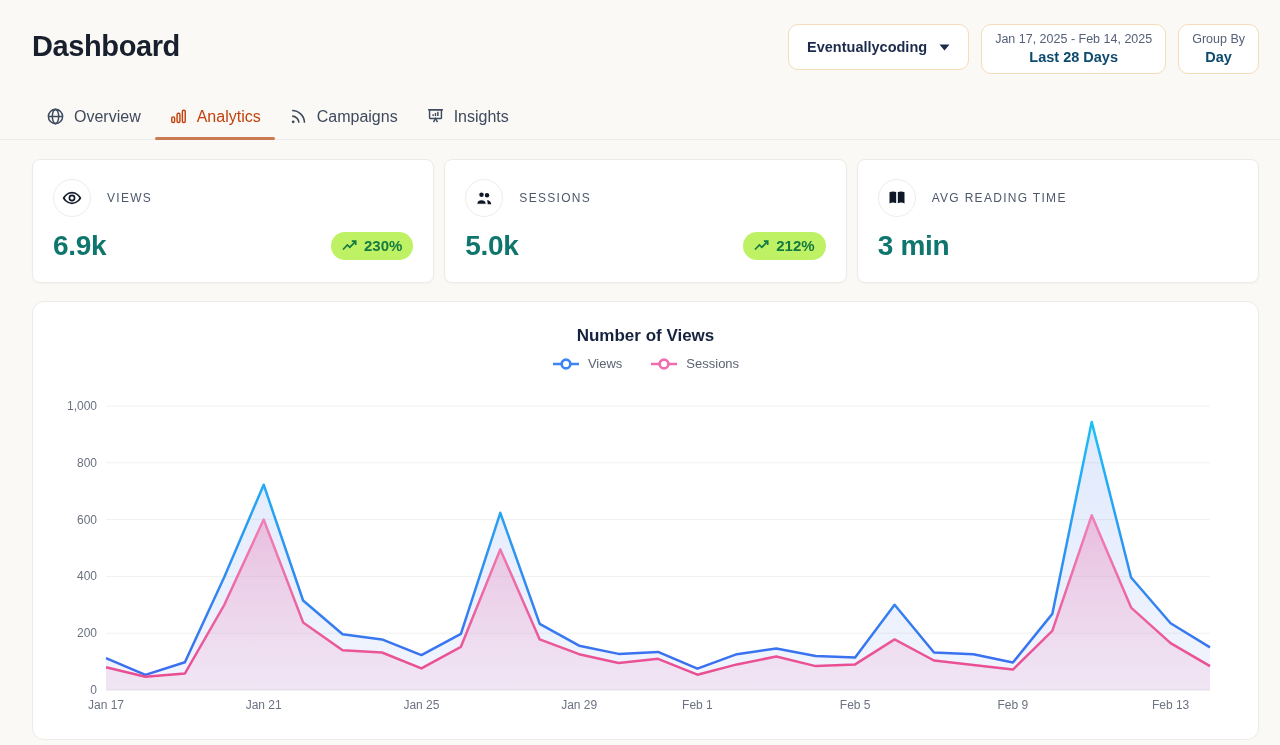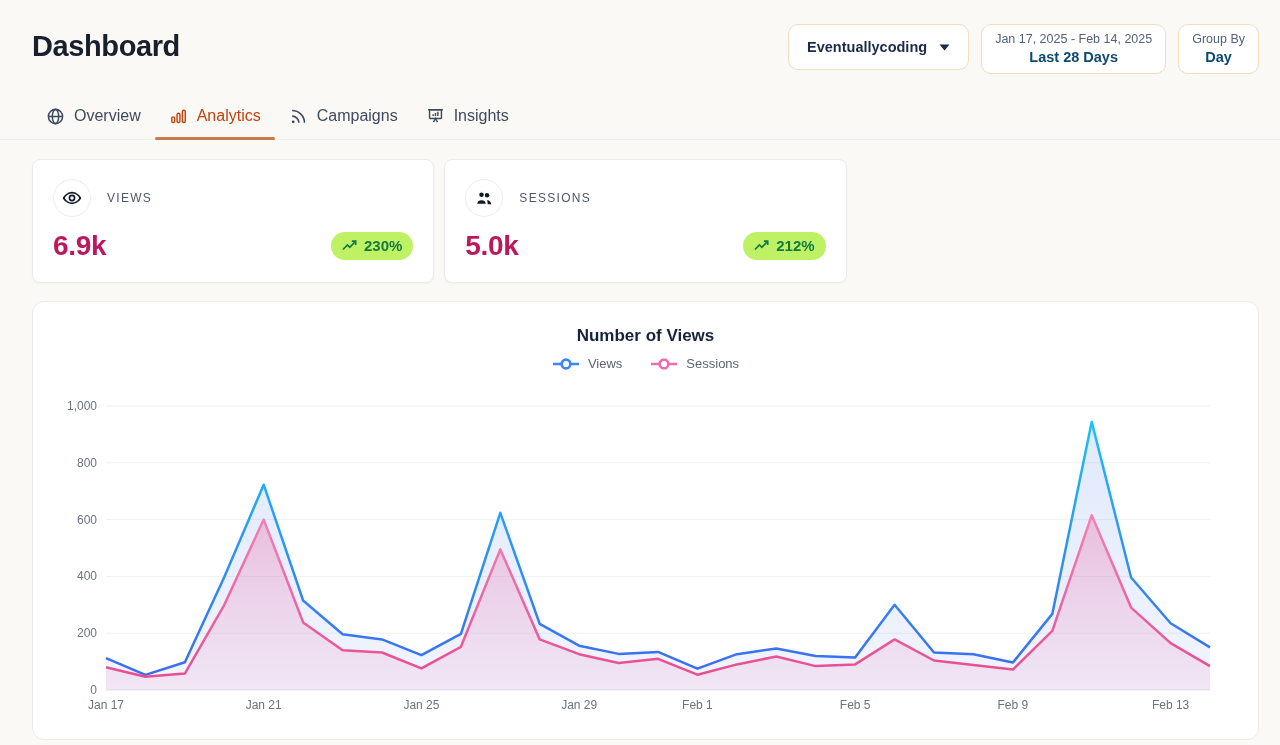--- a/index.html
+++ b/index.html
@@ -15,36 +15,36 @@
   .controls { display:flex; gap:12px; align-items:stretch; }
   .ctrl { background:#fff; border:1px solid #f5dcba; border-radius:10px; }
   .account-btn { display:flex; align-items:center; gap:12px; padding:0 18px; height:46px;
                  font-size:14.5px; font-weight:700; color:#1c2b4b; cursor:pointer; }
   .stack-box { text-align:center; padding:7px 13px 8px; min-width:60px; }
   .stack-top { font-size:12.5px; color:#55617a; }
   .stack-bottom { font-size:14.5px; font-weight:700; color:#0c4a6e; margin-top:3px; }
   
   .tabs-wrap { margin-top:24px; border-bottom:1px solid #ebecee; padding:0 32px; }
   .tabs { display:flex; }
-  .tab { position:relative; display:flex; align-items:flex-start; gap:9px;
+  .tab { position:relative; display:flex; align-items:center; gap:9px;
          padding:9px 14px 13px; font-size:16px; color:#3e4a5e; cursor:pointer; }
   .tab svg { flex:0 0 auto; }
   .tab.active { color:#c2410c; }
   .tab.active::after { content:''; position:absolute; left:0; right:0; bottom:-1px;
                        height:3px; background:#ca7c50; border-radius:3px; }
   
   .stats { display:grid; grid-template-columns:repeat(3,1fr); gap:10px; margin:19px 21px 0 32px; }
   .card { background:#fff; border:1px solid #ecebe7; border-radius:8px; padding:19px 20px;
           box-shadow:0 1px 2px rgba(16,24,40,.03); height:124px; }
   .card-top { display:flex; align-items:center; gap:16px; }
   .icon-circle { width:38px; height:38px; border-radius:50%; border:1px solid #eeedeb;
                  display:flex; align-items:center; justify-content:center; background:#fff; }
   .stat-label { font-size:12px; color:#4e586b; letter-spacing:1.3px; font-weight:500; }
   .stat-row { display:flex; justify-content:space-between; align-items:center; margin-top:13px; }
-  .stat-value { font-size:28px; font-weight:700; color:#be185d; letter-spacing:-0.3px; }
+  .stat-value { font-size:28px; font-weight:700; color:#0f766e; letter-spacing:-0.3px; }
   .badge { display:inline-flex; align-items:center; gap:7px; background:#bef264; color:#157a42;
            font-size:15px; font-weight:700; padding:5px 11px 6px; border-radius:999px; }
   
   .chart-card { margin:18px 21px 0 32px; background:#fff; border:1px solid #ecebe7;
                 border-radius:12px; height:439px; overflow:hidden; }
   .chart-title { text-align:center; margin-top:24px; font-size:17px; font-weight:700; color:#15233e; }
   .legend { display:flex; justify-content:center; gap:28px; margin-top:10px; }
   .legend-item { display:flex; align-items:center; gap:8px; font-size:13px; color:#5a6472; cursor:pointer; }
   #chart-svg { display:block; width:1225px; height:345px; margin-top:5px; }
   #chart-svg text { font-family:"Liberation Sans","DejaVu Sans",sans-serif; font-size:12px; fill:#6b7280; }
@@ -153,20 +153,33 @@
       <div class="badge">
         <svg width="15" height="11" viewBox="0 0 15 11" fill="none" stroke="#157a42" stroke-width="1.7">
           <path d="M1 9.5 5.4 5l2.4 2.4L13.5 1.3"></path>
             <path d="M9.8 1.2h3.9v3.9"></path>
         </svg>
         <span>212%</span>
       </div>
     </div>
   </div>
 
+  <div class="card">
+    <div class="card-top">
+      <div class="icon-circle">
+        <svg width="20" height="20" viewBox="0 0 24 24" fill="#101828">
+          <path d="M3 5.2c2.3-1.3 4.8-1.5 8-.4v13.4c-3.2-1.1-5.7-.9-8 .4zM21 5.2c-2.3-1.3-4.8-1.5-8-.4v13.4c3.2-1.1 5.7-.9 8 .4z"></path>
+        </svg>
+      </div>
+      <div class="stat-label">AVG READING TIME</div>
+    </div>
+    <div class="stat-row">
+      <div class="stat-value">3 min</div>
+    </div>
+  </div>
 </div>
 
 <div class="chart-card">
   <div class="chart-title">Number of Views</div>
   <div class="legend">
     <div class="legend-item">
       <svg width="28" height="12" viewBox="0 0 28 12">
         <line x1="1" y1="6" x2="27" y2="6" stroke="#3b86f2" stroke-width="2.6"></line>
         <circle cx="14" cy="6" r="4.4" fill="#fff" stroke="#3b86f2" stroke-width="2.6"></circle>
       </svg>

